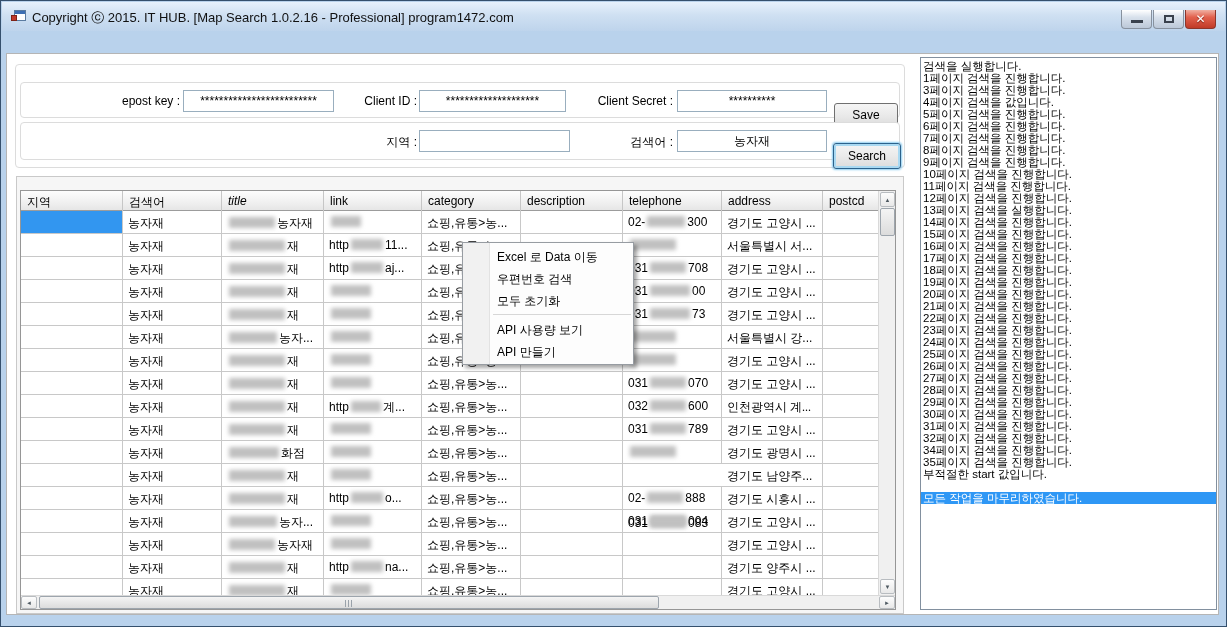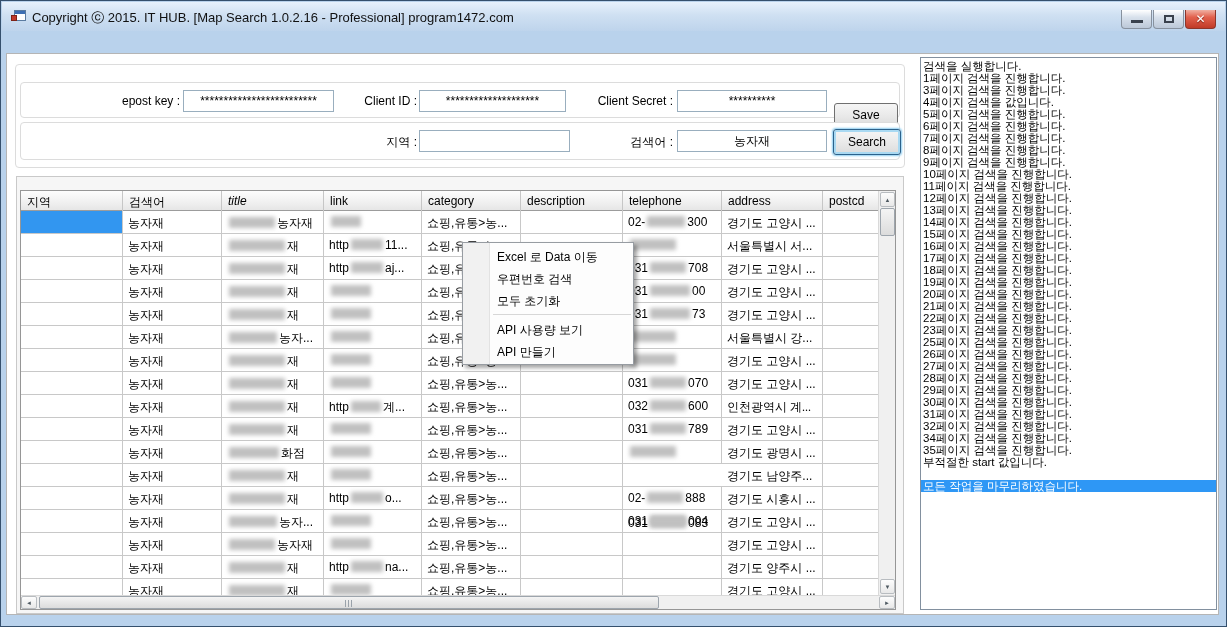--- a/index.html
+++ b/index.html
@@ -44,21 +44,21 @@
   #row2   { left:13px; top:68px; width:880px; height:38px; }
 
   .flabel { position:absolute; font-size:12px; color:#000; text-align:right; white-space:nowrap; }
   .tbox { position:absolute; height:22px; border:1px solid #99aebe; background:#fff;
           font-size:12px; padding:0 4px; font-family:inherit; }
   .tbox.center { text-align:center; }
 
   .btn { position:absolute; height:24px; border:1px solid #707070; border-radius:3px;
          background:linear-gradient(#f5f5f5,#eaeaea 50%,#dcdcdc); font-size:12px;
          font-family:inherit; cursor:default; }
-  .btn.focus { border:1px solid #2c628b; box-shadow:0 0 0 2px #a9d9f2 inset, 0 0 2px 1px #8ecdf0; }
+  .btn.focus { border:1px solid #2c628b; box-shadow:0 0 0 2px #a9d9f2 inset, 0 0 2px 1px #8ecdf0;margin-top:14px; }
 
   
   #grid-frame { position:absolute; left:9px; top:122px; width:888px; height:438px;
                 border:1px solid #c9c9c9; background:#f6f6f6; }
   #grid { position:absolute; left:3px; top:13px; width:876px; height:420px;
           border:1px solid #969696; background:#fff; overflow:hidden; }
   #grid-header { position:absolute; left:0; top:0; width:859px; height:20px; display:flex;
                  background:linear-gradient(#fdfdfd,#f0f0f0 60%,#e6e6e6);
                  border-bottom:1px solid #9c9c9c; }
   .hcell { height:20px; border-right:1px solid #c6c6c6; padding:3px 0 0 6px; font-size:12px;
@@ -379,31 +379,32 @@
         <div class="log-line">3페이지 검색을 진행합니다.</div>
         <div class="log-line">4페이지 검색을 값입니다.</div>
         <div class="log-line">5페이지 검색을 진행합니다.</div>
         <div class="log-line">6페이지 검색을 진행합니다.</div>
         <div class="log-line">7페이지 검색을 진행합니다.</div>
         <div class="log-line">8페이지 검색을 진행합니다.</div>
         <div class="log-line">9페이지 검색을 진행합니다.</div>
         <div class="log-line">10페이지 검색을 진행합니다.</div>
         <div class="log-line">11페이지 검색을 진행합니다.</div>
         <div class="log-line">12페이지 검색을 진행합니다.</div>
-        <div class="log-line">13페이지 검색을 진행합니다.</div>
+        <div class="log-line">13페이지 검색을 실행합니다.</div>
         <div class="log-line">14페이지 검색을 진행합니다.</div>
         <div class="log-line">15페이지 검색을 진행합니다.</div>
         <div class="log-line">16페이지 검색을 진행합니다.</div>
         <div class="log-line">17페이지 검색을 진행합니다.</div>
         <div class="log-line">18페이지 검색을 진행합니다.</div>
         <div class="log-line">19페이지 검색을 진행합니다.</div>
         <div class="log-line">20페이지 검색을 진행합니다.</div>
         <div class="log-line">21페이지 검색을 진행합니다.</div>
         <div class="log-line">22페이지 검색을 진행합니다.</div>
         <div class="log-line">23페이지 검색을 진행합니다.</div>
+        <div class="log-line">24페이지 검색을 진행합니다.</div>
         <div class="log-line">25페이지 검색을 진행합니다.</div>
         <div class="log-line">26페이지 검색을 진행합니다.</div>
         <div class="log-line">27페이지 검색을 진행합니다.</div>
         <div class="log-line">28페이지 검색을 진행합니다.</div>
         <div class="log-line">29페이지 검색을 진행합니다.</div>
         <div class="log-line">30페이지 검색을 진행합니다.</div>
         <div class="log-line">31페이지 검색을 진행합니다.</div>
         <div class="log-line">32페이지 검색을 진행합니다.</div>
         <div class="log-line">34페이지 검색을 진행합니다.</div>
         <div class="log-line">35페이지 검색을 진행합니다.</div>

